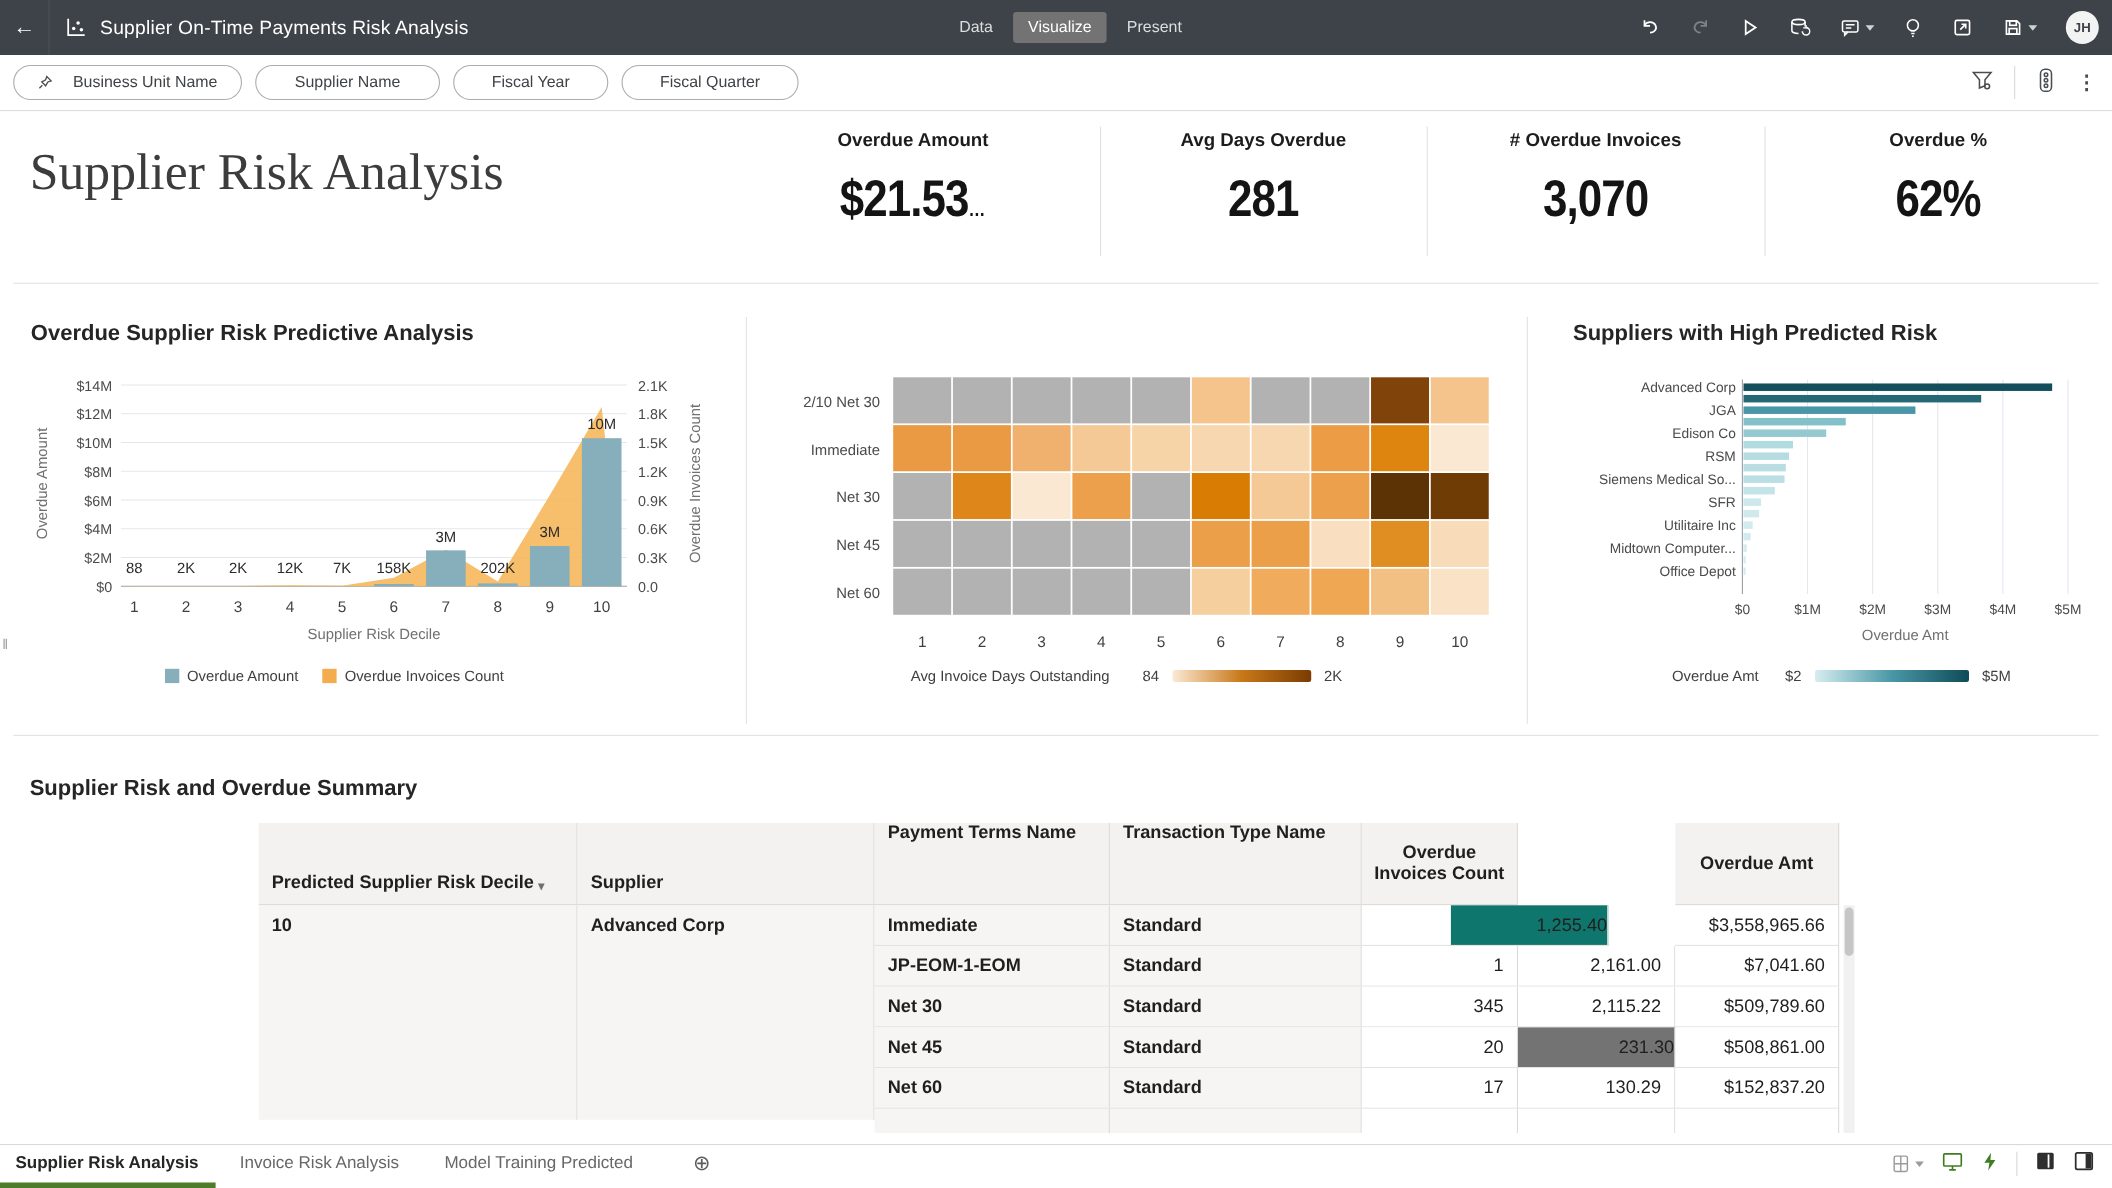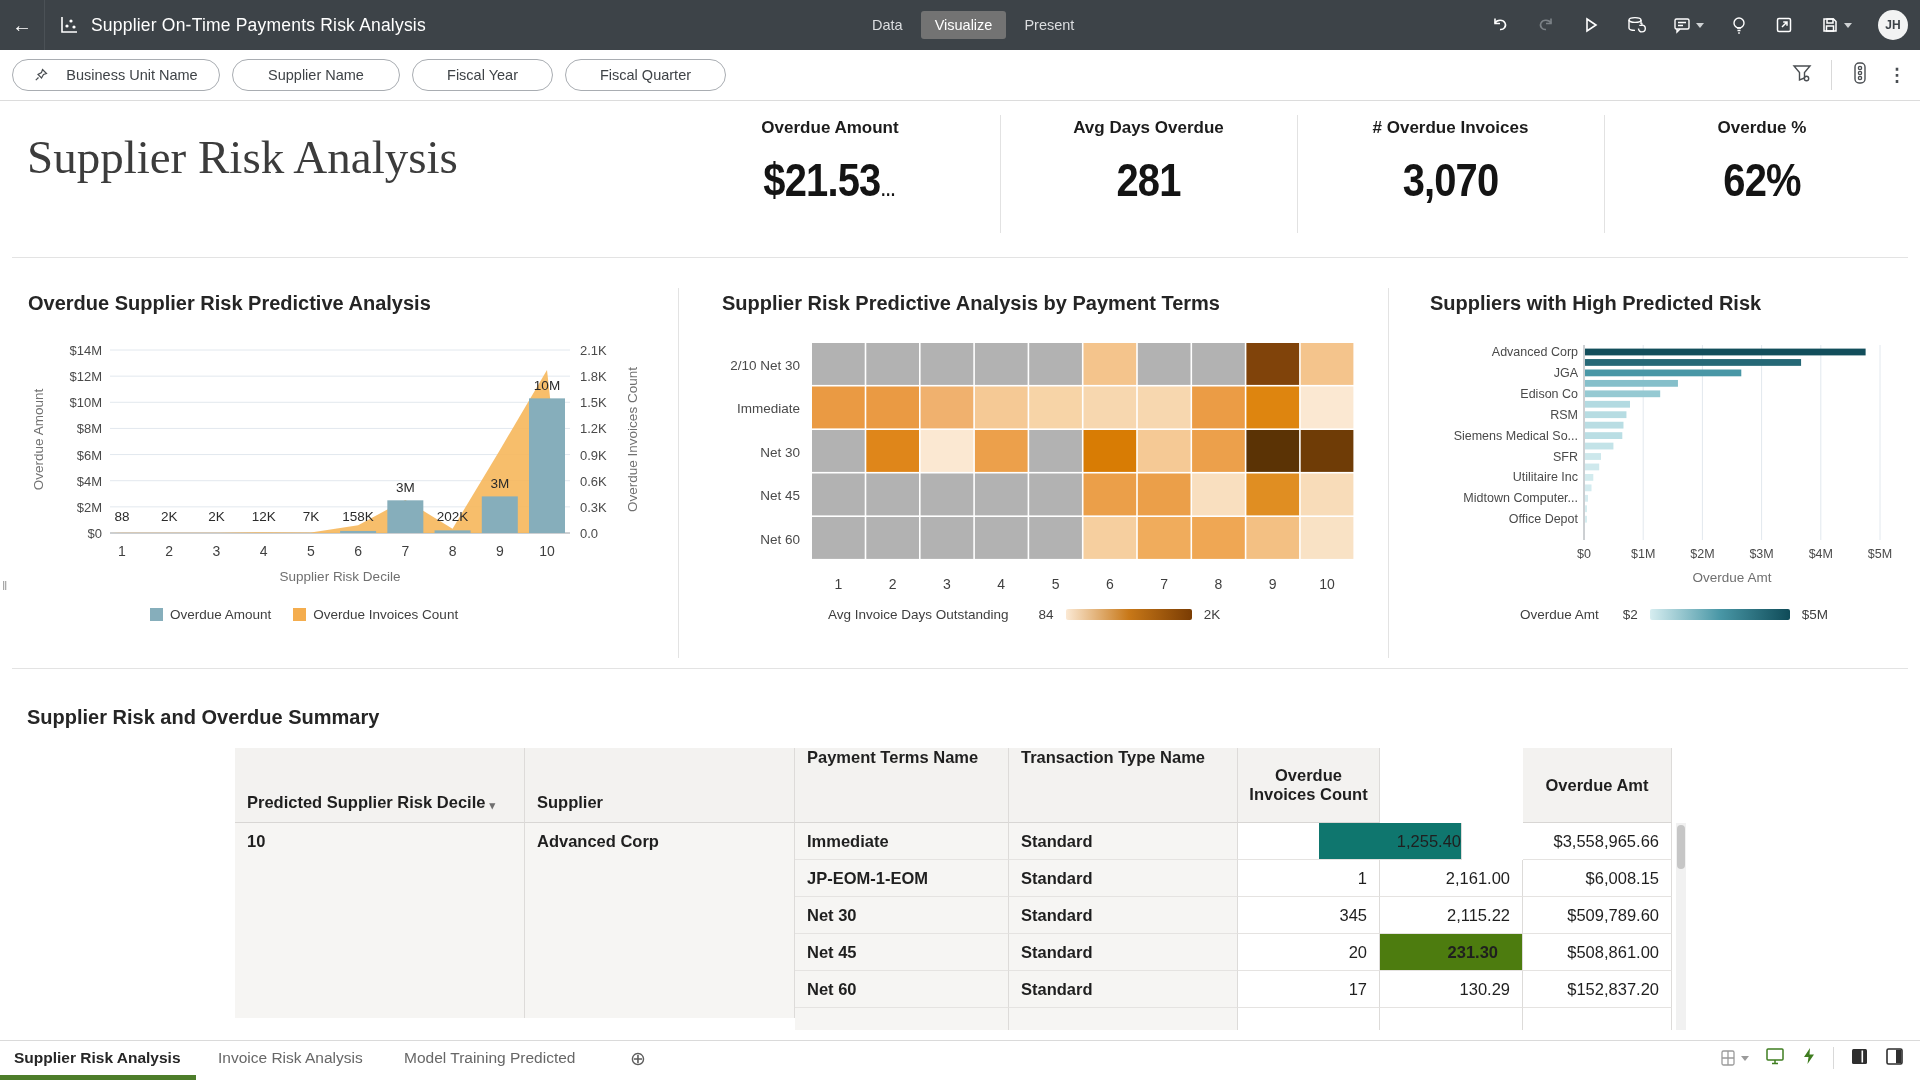--- a/index.html
+++ b/index.html
@@ -188,21 +188,20 @@
   </div>
   <div class="kpi-sep" style="left:1000px"></div>
   <div class="kpi-sep" style="left:1297px"></div>
   <div class="kpi-sep" style="left:1604px"></div>
 
   <div class="hdiv" style="top:257px"></div>
   <div class="vdiv" style="left:678px"></div>
   <div class="vdiv" style="left:1388px"></div>
 
   <div class="chart-title" style="left:28px;top:292px;">Overdue Supplier Risk Predictive Analysis</div>
-  <div class="chart-title" style="left:722px;top:292px;">Supplier Risk Predictive Analysis by Payment Terms</div>
   <div class="chart-title" style="left:1430px;top:292px;">Suppliers with High Predicted Risk</div>
 
   <div class="vlabel" style="left:-72px;top:432px;">Overdue Amount</div>
   <div class="vlabel" style="left:522px;top:432px;">Overdue Invoices Count</div>
 
   <svg id="charts-svg" width="1920" height="1080">
       <line x1="110" y1="533" x2="570" y2="533" stroke="#9aa0a6" stroke-width="1"></line>
       <text x="102" y="538" font-family="&quot;Liberation Sans&quot;,sans-serif" text-anchor="end" font-size="13" fill="#4a4a4a">$0</text>
       <text x="580" y="538" font-family="&quot;Liberation Sans&quot;,sans-serif" text-anchor="start" font-size="13" fill="#4a4a4a">0.0</text>
       <line x1="110" y1="506.85714285714283" x2="570" y2="506.85714285714283" stroke="#e2e8ee" stroke-width="1"></line>
@@ -410,30 +409,30 @@
       <div class="tcell" style="left: 290px; top: 75px; width: 270px; height: 195px; background: rgb(246, 245, 243); border-right: 1px solid rgb(221, 219, 217); font-weight: bold; padding: 9px 0px 0px 12px;">Advanced Corp</div>
       <div class="tcell" style="left: 560px; top: 75px; width: 214px; height: 37px; border-right: 1px solid rgb(221, 219, 217); border-bottom: 1px solid rgb(229, 227, 225); display: flex; align-items: center; background: rgb(246, 245, 243); font-weight: bold; padding-left: 12px;">Immediate</div>
       <div class="tcell" style="left: 774px; top: 75px; width: 229px; height: 37px; border-right: 1px solid rgb(221, 219, 217); border-bottom: 1px solid rgb(229, 227, 225); display: flex; align-items: center; background: rgb(246, 245, 243); font-weight: bold; padding-left: 12px;">Standard</div>
       <div class="tcell" style="left: 1003px; top: 75px; width: 142px; height: 37px; border-right: 1px solid rgb(221, 219, 217); border-bottom: 1px solid rgb(229, 227, 225); display: flex; align-items: center; background: rgb(255, 255, 255); justify-content: flex-end; padding-right: 12px;">632</div>
       <div class="tcell" style="left: 1084px; top: 75px; width: 143px; height: 37px; border-right: 1px solid rgb(221, 219, 217); border-bottom: 1px solid rgb(229, 227, 225); display: flex; align-items: center; background: #0f766e; justify-content: flex-end; ">1,255.40</div>
       <div class="tcell" style="left: 1288px; top: 75px; width: 149px; height: 37px; border-right: 1px solid rgb(221, 219, 217); border-bottom: 1px solid rgb(229, 227, 225); display: flex; align-items: center; background: rgb(255, 255, 255); justify-content: flex-end; padding-right: 12px;">$3,558,965.66</div>
       <div class="tcell" style="left: 560px; top: 112px; width: 214px; height: 37px; border-right: 1px solid rgb(221, 219, 217); border-bottom: 1px solid rgb(229, 227, 225); display: flex; align-items: center; background: rgb(246, 245, 243); font-weight: bold; padding-left: 12px;">JP-EOM-1-EOM</div>
       <div class="tcell" style="left: 774px; top: 112px; width: 229px; height: 37px; border-right: 1px solid rgb(221, 219, 217); border-bottom: 1px solid rgb(229, 227, 225); display: flex; align-items: center; background: rgb(246, 245, 243); font-weight: bold; padding-left: 12px;">Standard</div>
       <div class="tcell" style="left: 1003px; top: 112px; width: 142px; height: 37px; border-right: 1px solid rgb(221, 219, 217); border-bottom: 1px solid rgb(229, 227, 225); display: flex; align-items: center; background: rgb(255, 255, 255); justify-content: flex-end; padding-right: 12px;">1</div>
       <div class="tcell" style="left: 1145px; top: 112px; width: 143px; height: 37px; border-right: 1px solid rgb(221, 219, 217); border-bottom: 1px solid rgb(229, 227, 225); display: flex; align-items: center; background: rgb(255, 255, 255); justify-content: flex-end; padding-right: 12px;">2,161.00</div>
-      <div class="tcell" style="left: 1288px; top: 112px; width: 149px; height: 37px; border-right: 1px solid rgb(221, 219, 217); border-bottom: 1px solid rgb(229, 227, 225); display: flex; align-items: center; background: rgb(255, 255, 255); justify-content: flex-end; padding-right: 12px;">$6,008.15</div>
+      <div class="tcell" style="left: 1288px; top: 112px; width: 149px; height: 37px; border-right: 1px solid rgb(221, 219, 217); border-bottom: 1px solid rgb(229, 227, 225); display: flex; align-items: center; background: rgb(255, 255, 255); justify-content: flex-end; padding-right: 12px;">$7,041.60</div>
       <div class="tcell" style="left: 560px; top: 149px; width: 214px; height: 37px; border-right: 1px solid rgb(221, 219, 217); border-bottom: 1px solid rgb(229, 227, 225); display: flex; align-items: center; background: rgb(246, 245, 243); font-weight: bold; padding-left: 12px;">Net 30</div>
       <div class="tcell" style="left: 774px; top: 149px; width: 229px; height: 37px; border-right: 1px solid rgb(221, 219, 217); border-bottom: 1px solid rgb(229, 227, 225); display: flex; align-items: center; background: rgb(246, 245, 243); font-weight: bold; padding-left: 12px;">Standard</div>
       <div class="tcell" style="left: 1003px; top: 149px; width: 142px; height: 37px; border-right: 1px solid rgb(221, 219, 217); border-bottom: 1px solid rgb(229, 227, 225); display: flex; align-items: center; background: rgb(255, 255, 255); justify-content: flex-end; padding-right: 12px;">345</div>
       <div class="tcell" style="left: 1145px; top: 149px; width: 143px; height: 37px; border-right: 1px solid rgb(221, 219, 217); border-bottom: 1px solid rgb(229, 227, 225); display: flex; align-items: center; background: rgb(255, 255, 255); justify-content: flex-end; padding-right: 12px;">2,115.22</div>
       <div class="tcell" style="left: 1288px; top: 149px; width: 149px; height: 37px; border-right: 1px solid rgb(221, 219, 217); border-bottom: 1px solid rgb(229, 227, 225); display: flex; align-items: center; background: rgb(255, 255, 255); justify-content: flex-end; padding-right: 12px;">$509,789.60</div>
       <div class="tcell" style="left: 560px; top: 186px; width: 214px; height: 37px; border-right: 1px solid rgb(221, 219, 217); border-bottom: 1px solid rgb(229, 227, 225); display: flex; align-items: center; background: rgb(246, 245, 243); font-weight: bold; padding-left: 12px;">Net 45</div>
       <div class="tcell" style="left: 774px; top: 186px; width: 229px; height: 37px; border-right: 1px solid rgb(221, 219, 217); border-bottom: 1px solid rgb(229, 227, 225); display: flex; align-items: center; background: rgb(246, 245, 243); font-weight: bold; padding-left: 12px;">Standard</div>
       <div class="tcell" style="left: 1003px; top: 186px; width: 142px; height: 37px; border-right: 1px solid rgb(221, 219, 217); border-bottom: 1px solid rgb(229, 227, 225); display: flex; align-items: center; background: rgb(255, 255, 255); justify-content: flex-end; padding-right: 12px;">20</div>
-      <div class="tcell" style="left: 1145px; top: 186px; width: 143px; height: 37px; border-right: 1px solid rgb(221, 219, 217); border-bottom: 1px solid rgb(229, 227, 225); display: flex; align-items: center; background: #4d7c0f; justify-content: flex-end; padding-right: 24px; font-weight: bold;">231.30</div>
+      <div class="tcell" style="left: 1145px; top: 186px; width: 143px; height: 37px; border-right: 1px solid rgb(221, 219, 217); border-bottom: 1px solid rgb(229, 227, 225); display: flex; align-items: center; background: #737373; justify-content: flex-end; padding-right: 0;">231.30</div>
       <div class="tcell" style="left: 1288px; top: 186px; width: 149px; height: 37px; border-right: 1px solid rgb(221, 219, 217); border-bottom: 1px solid rgb(229, 227, 225); display: flex; align-items: center; background: rgb(255, 255, 255); justify-content: flex-end; padding-right: 12px;">$508,861.00</div>
       <div class="tcell" style="left: 560px; top: 223px; width: 214px; height: 37px; border-right: 1px solid rgb(221, 219, 217); border-bottom: 1px solid rgb(229, 227, 225); display: flex; align-items: center; background: rgb(246, 245, 243); font-weight: bold; padding-left: 12px;">Net 60</div>
       <div class="tcell" style="left: 774px; top: 223px; width: 229px; height: 37px; border-right: 1px solid rgb(221, 219, 217); border-bottom: 1px solid rgb(229, 227, 225); display: flex; align-items: center; background: rgb(246, 245, 243); font-weight: bold; padding-left: 12px;">Standard</div>
       <div class="tcell" style="left: 1003px; top: 223px; width: 142px; height: 37px; border-right: 1px solid rgb(221, 219, 217); border-bottom: 1px solid rgb(229, 227, 225); display: flex; align-items: center; background: rgb(255, 255, 255); justify-content: flex-end; padding-right: 12px;">17</div>
       <div class="tcell" style="left: 1145px; top: 223px; width: 143px; height: 37px; border-right: 1px solid rgb(221, 219, 217); border-bottom: 1px solid rgb(229, 227, 225); display: flex; align-items: center; background: rgb(255, 255, 255); justify-content: flex-end; padding-right: 12px;">130.29</div>
       <div class="tcell" style="left: 1288px; top: 223px; width: 149px; height: 37px; border-right: 1px solid rgb(221, 219, 217); border-bottom: 1px solid rgb(229, 227, 225); display: flex; align-items: center; background: rgb(255, 255, 255); justify-content: flex-end; padding-right: 12px;">$152,837.20</div>
       <div class="tcell" style="left: 560px; top: 260px; width: 214px; height: 37px; border-right: 1px solid rgb(221, 219, 217); border-bottom: 1px solid rgb(229, 227, 225); display: flex; align-items: center; background: rgb(246, 245, 243); font-weight: bold; padding-left: 12px;"></div>
       <div class="tcell" style="left: 774px; top: 260px; width: 229px; height: 37px; border-right: 1px solid rgb(221, 219, 217); border-bottom: 1px solid rgb(229, 227, 225); display: flex; align-items: center; background: rgb(246, 245, 243); font-weight: bold; padding-left: 12px;"></div>
       <div class="tcell" style="left: 1003px; top: 260px; width: 142px; height: 37px; border-right: 1px solid rgb(221, 219, 217); border-bottom: 1px solid rgb(229, 227, 225); display: flex; align-items: center; background: rgb(255, 255, 255); justify-content: flex-end; padding-right: 12px;"></div>
       <div class="tcell" style="left: 1145px; top: 260px; width: 143px; height: 37px; border-right: 1px solid rgb(221, 219, 217); border-bottom: 1px solid rgb(229, 227, 225); display: flex; align-items: center; background: rgb(255, 255, 255); justify-content: flex-end; padding-right: 12px;"></div>

